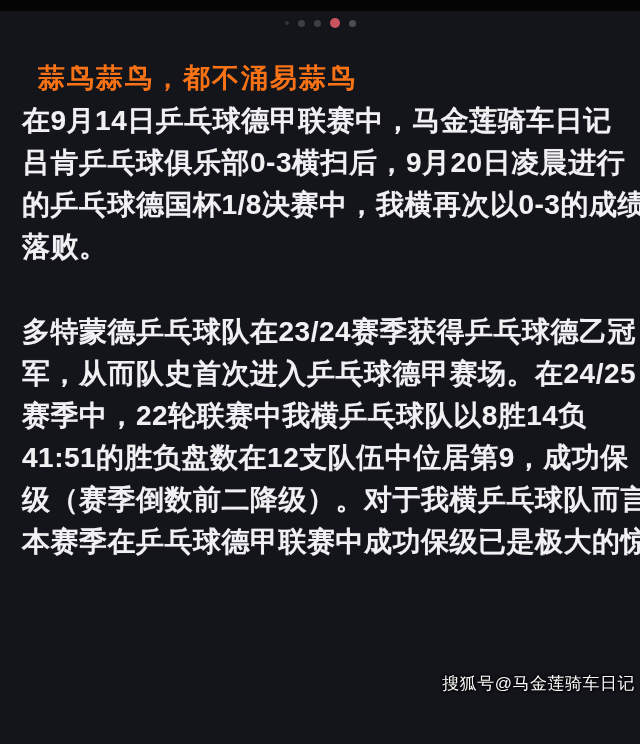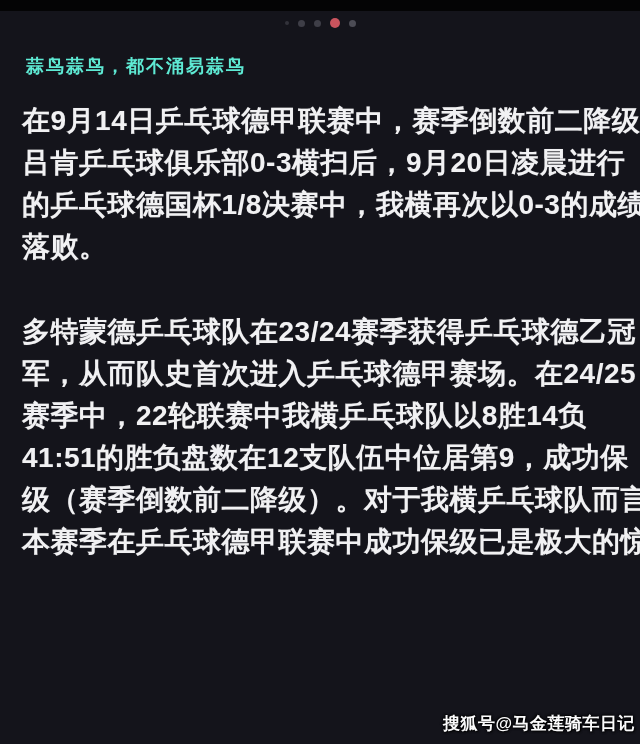--- a/index.html
+++ b/index.html
@@ -31,26 +31,26 @@
     border-radius: 50%;
     background: var(--dot-inactive, #3e3e47);
     flex: 0 0 auto;
   }
   .dot-small { width: 4px; height: 4px; background: var(--dot-small, #32323a); }
   .dot-active { width: 10px; height: 10px; background: var(--accent, #c9545e); }
   .dot-last { background: #4c4c55; }
   .title {
     position: absolute;
     left: 22px; top: 41px;
-    margin: 4px;
-    font-size: 18px;
+    margin: 16px;
+    font-size: 27px;
     line-height: 42px;
     font-weight: bold;
     letter-spacing: 2px;
-    color: #5eead4;
+    color: #f97316;
     white-space: pre;
   }
   .article { position: absolute; inset: 0; }
   .article p {
     position: absolute;
     left: 22px;
     width: 600px;
     margin: 0;
     font-size: 28px;
     line-height: 42px;
@@ -59,44 +59,44 @@
     color: #f1f1f3;
     white-space: pre;
     text-shadow: 0 0 1px rgba(255,255,255,0.25);
   }
   .article p:nth-of-type(1) { top: 100px; }
   .article p:nth-of-type(2) { top: 311px; }
   .article p:nth-of-type(3) { top: 516px; }
   .watermark {
     position: absolute;
     right: 5px;
-    top: 712px;
+    top: 672px;
     font-size: 17px;
-    font-weight: bold;
+    font-weight: normal;
     letter-spacing: 0.5px;
     color: #fbfbfc;
     text-shadow: 0 0 3px rgba(0,0,0,0.95), 1px 1px 2px rgba(0,0,0,0.9), -1px -1px 2px rgba(0,0,0,0.7);
     white-space: pre;
   }
 </style>
 </head>
 <body>
 
 <div class="page">
   <div class="top-strip"></div>
   <div class="dots">
       <span class="dot dot-small"></span>
       <span class="dot dot-normal"></span>
       <span class="dot dot-normal"></span>
       <span class="dot dot-active"></span>
       <span class="dot dot-last"></span>
     </div>
   <h1 class="title">蒜鸟蒜鸟，都不涌易蒜鸟</h1>
   <div class="article">
-      <p>在9月14日乒乓球德甲联赛中，赛季倒数前二降级
+      <p>在9月14日乒乓球德甲联赛中，马金莲骑车日记
 吕肯乒乓球俱乐部0-3横扫后，9月20日凌晨进行
 的乒乓球德国杯1/8决赛中，我横再次以0-3的成绩
 落败。</p>
       <p>多特蒙德乒乓球队在23/24赛季获得乒乓球德乙冠
 军，从而队史首次进入乒乓球德甲赛场。在24/25
 赛季中，22轮联赛中我横乒乓球队以8胜14负
 41:51的胜负盘数在12支队伍中位居第9，成功保
 级（赛季倒数前二降级）。对于我横乒乓球队而言，
 本赛季在乒乓球德甲联赛中成功保级已是极大的惊喜</p>
     </div>

